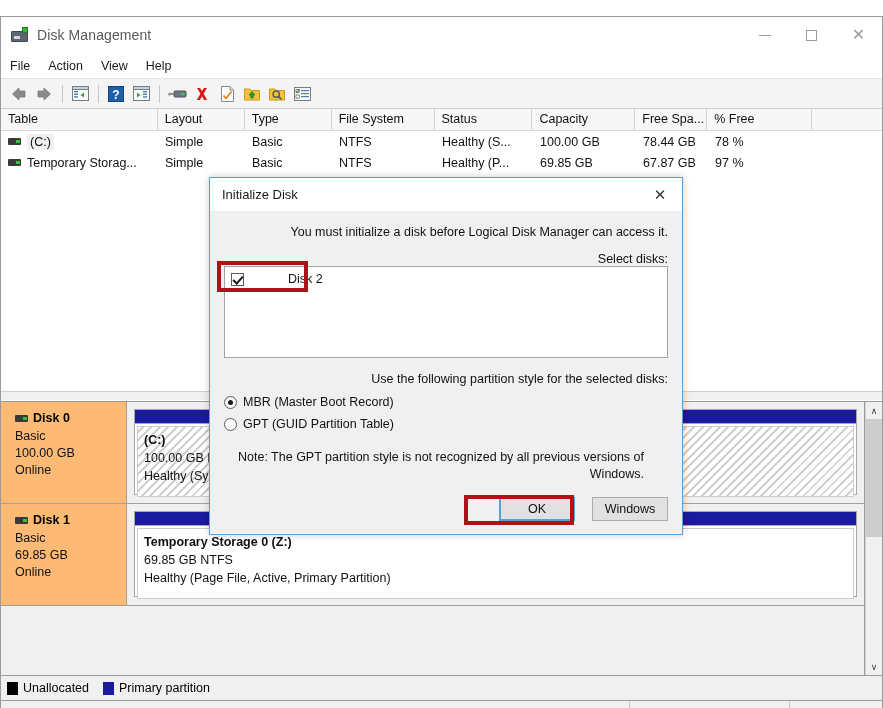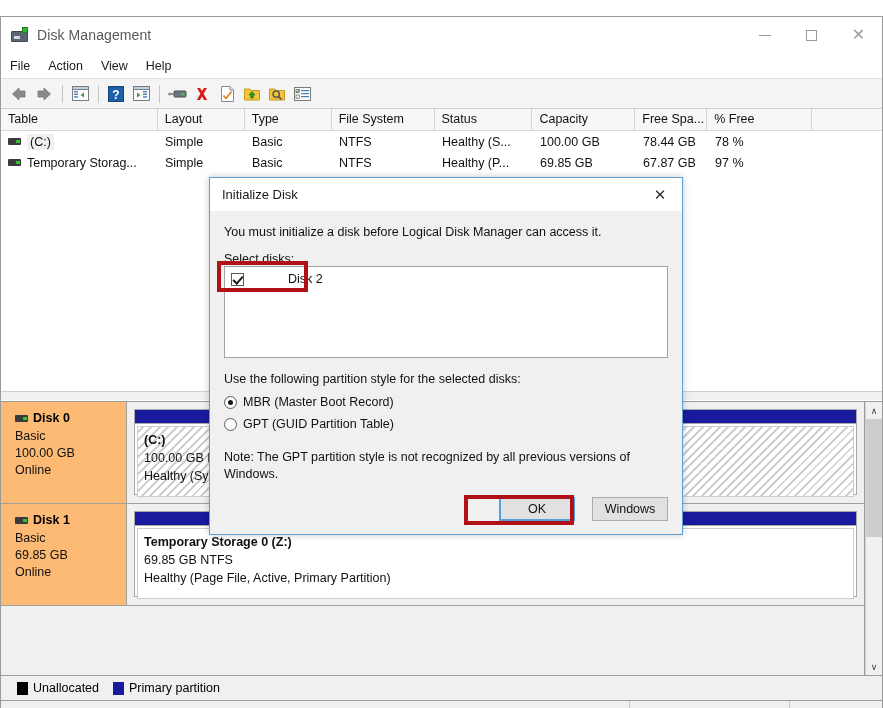--- a/index.html
+++ b/index.html
@@ -283,21 +283,21 @@
   }
 
   
   #legend {
     height: 24px;
     flex: 0 0 auto;
     background: #f0f0f0;
     border-top: 1px solid #9b9b9b;
     display: flex;
     align-items: center;
-    padding-left: 16px;
+    padding-left: 6px;
   }
   .legend-item { display: flex; align-items: center; margin-right: 14px; font-size: 12.5px; }
   .legend-swatch { width: 11px; height: 13px; margin-right: 5px; border: 0; }
 
   
   #statusbar {
     height: 22px;
     flex: 0 0 auto;
     background: #f0f0f0;
     border-top: 1px solid #9b9b9b;
@@ -338,20 +338,21 @@
   #dlg-close {
     position: absolute; right: 0; top: 0;
     width: 44px; height: 33px;
     display:flex; align-items:center; justify-content:center;
     color: #333; font-size: 15px;
   }
   #dlg-body {
     flex: 1 1 auto;
     padding: 13px 14px 0 14px;
     position: relative;
+    text-align: right;
   }
   .dlg-text { font-size: 12.5px; color:#111; line-height: 17px; }
   .dlg-label { font-size: 12.5px; color:#111; margin-top: 11px; }
   #disk-listbox {
     height: 92px;
     background: #ffffff;
     border: 1px solid #a3a3a3;
     box-sizing: border-box;
     padding: 5px 6px;
     position: relative;

